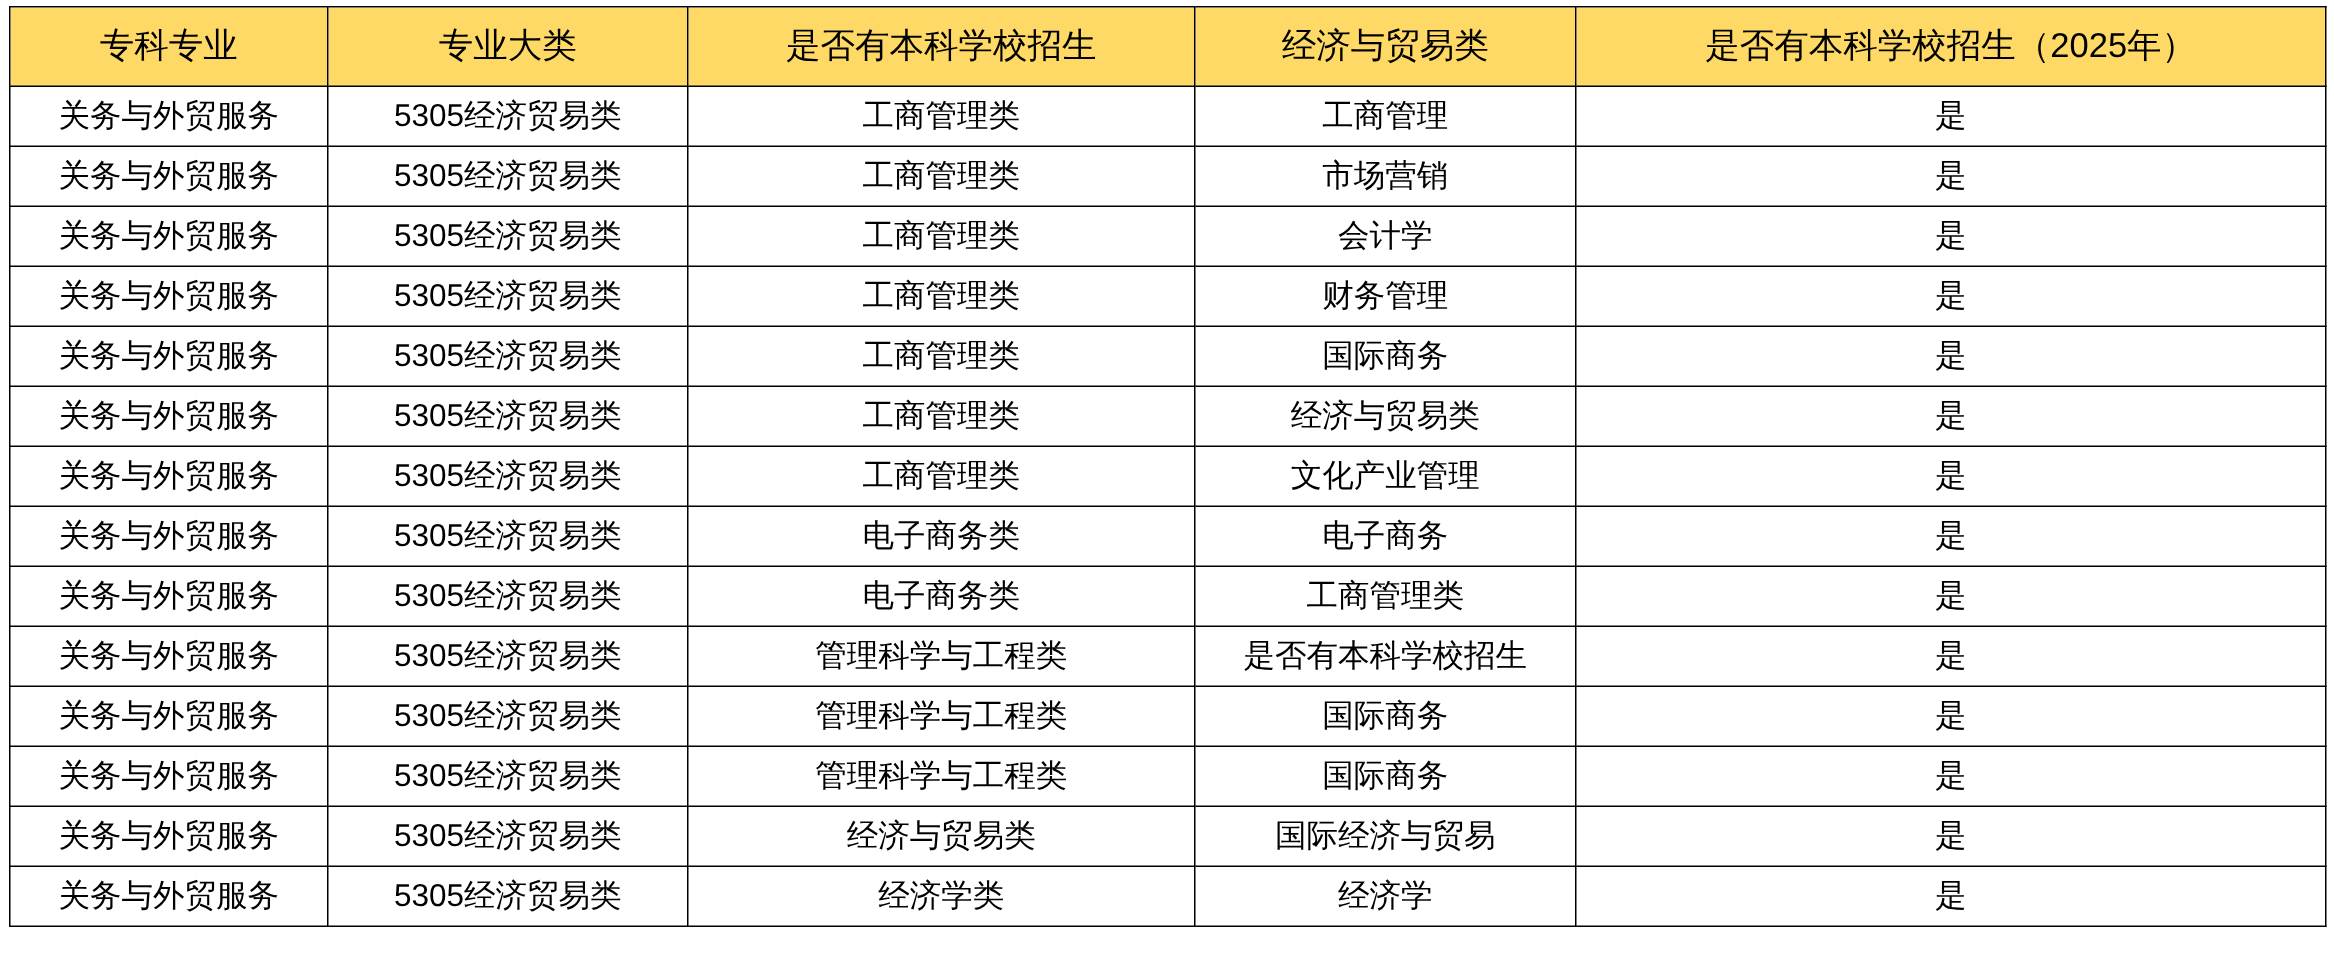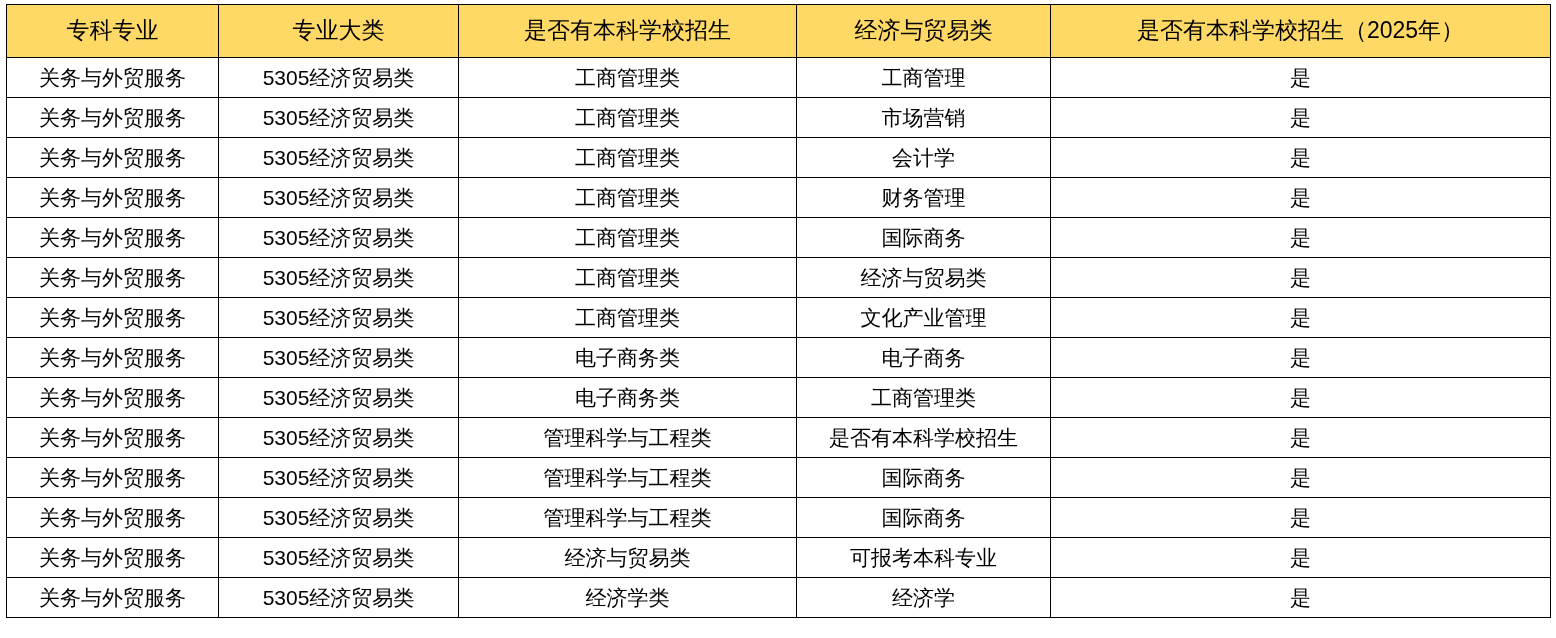--- a/index.html
+++ b/index.html
@@ -149,21 +149,21 @@
           <td>关务与外贸服务</td>
           <td>5305经济贸易类</td>
           <td>管理科学与工程类</td>
           <td>国际商务</td>
           <td>是</td>
         </tr>
         <tr>
           <td>关务与外贸服务</td>
           <td>5305经济贸易类</td>
           <td>经济与贸易类</td>
-          <td>可报考本科专业</td>
+          <td>国际经济与贸易</td>
           <td>是</td>
         </tr>
         <tr>
           <td>关务与外贸服务</td>
           <td>5305经济贸易类</td>
           <td>经济学类</td>
           <td>经济学</td>
           <td>是</td>
         </tr>
       </tbody>

